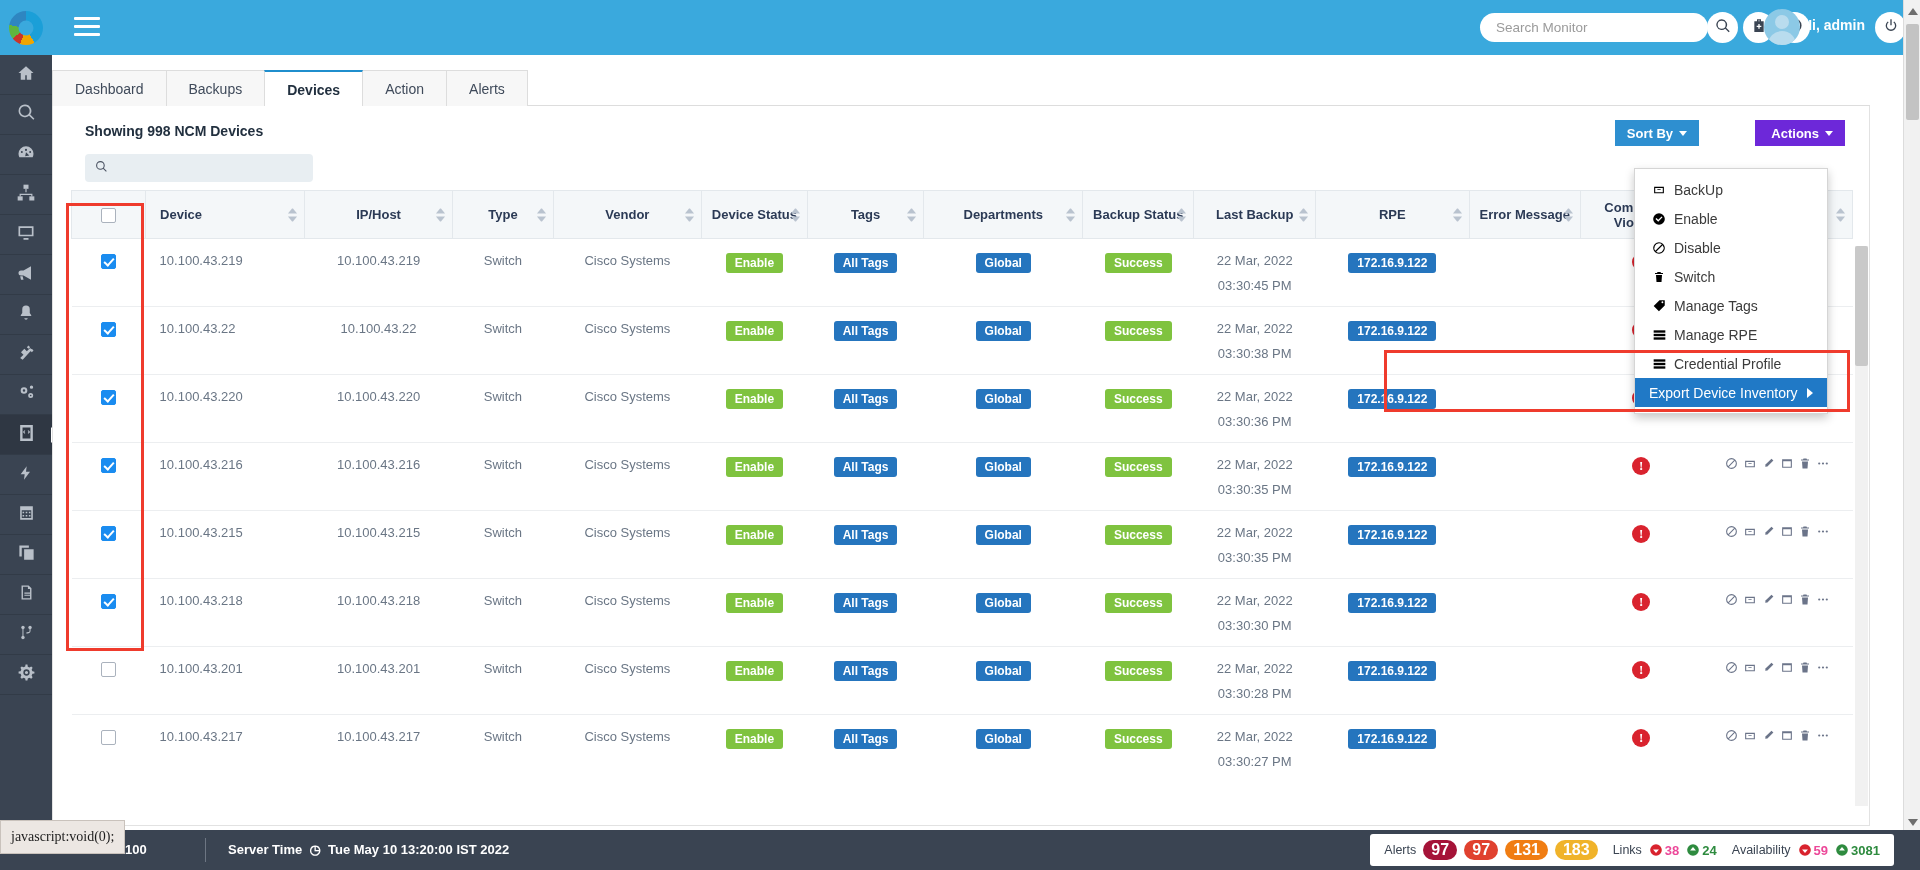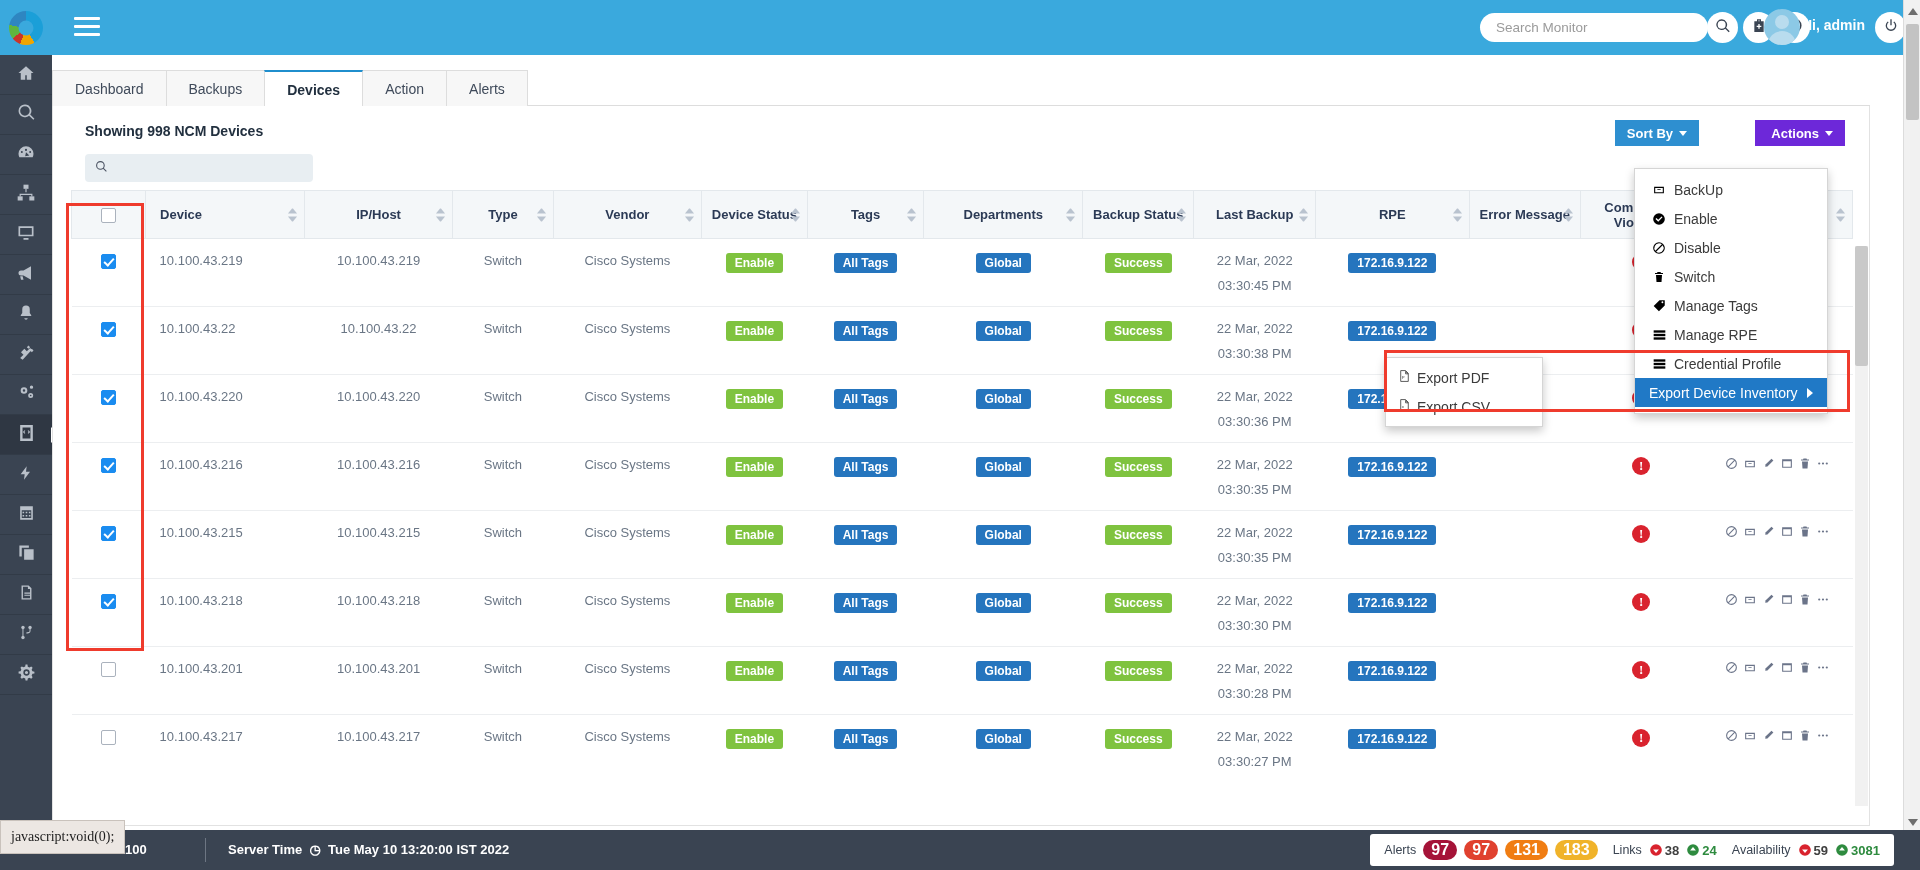--- a/index.html
+++ b/index.html
@@ -165,21 +165,21 @@
   .f-div { position:absolute; left:205px; top:8px; width:1px; height:24px; background:#6d7683; }
   .f-time { position:absolute; left:228px; top:12px; font-size:13px; font-weight:bold; white-space:nowrap; }
   .f-right {
     position:absolute; right:26px; top:4px; height:32px; background:#fff; border-radius:3px;
     display:flex; align-items:center; padding:0 14px; color:#3a4452; font-size:12.5px; gap:7px;
   }
   .pill { display:inline-flex; align-items:center; justify-content:center; min-width:34px; height:20px;
     border-radius:10px; color:#fff; font-size:16px; font-weight:bold; padding:0 8px; }
   .p1 { background:#a51338; } .p2 { background:#e0412f; } .p3 { background:#f07d13; } .p4 { background:#f0b32a; }
   .kv { display:inline-flex; align-items:center; gap:2px; font-weight:bold; font-size:13px; }
-  .dn-ico { color:#404040; } .up-ico { color:#2e8b3f; }
+  .dn-ico { color:#ec4899; } .up-ico { color:#2e8b3f; }
   .f-lbl { color:#3a4452; font-size:12.5px; }
 
   .tooltip {
     position:absolute; left:0; bottom:16px; height:34px; background:#ece7e3; border:1px solid #c9c2bc;
     display:flex; align-items:center; padding:0 10px; font-size:14px; color:#1c1c1c; z-index:70;
     font-family:"Liberation Serif", serif;
   }
 
   
   .vscroll { position:absolute; right:0; top:0; width:17px; height:830px; background:#f1f1f1; border-left:1px solid #dcdcdc; }
@@ -848,36 +848,20 @@
           </svg>
         </span>
         <span>Credential Profile</span>
       </div>
       <div class="dd-item sel">
         <span>Export Device Inventory</span>
         <span class="arrow-r"></span>
       </div>
     </div>
 
-  <div class="submenu" id="submenu">
-      <div class="sub-item">
-        <span class="ico" style="margin-right:6px"><svg width="13" height="14" viewBox="0 0 24 24">
-            <path d="M5 2h9l5 5v15H5zm9 1.5V8h4.5z" fill="none" stroke="#444" stroke-width="1.6"></path>
-            <text x="7" y="18" font-size="8" fill="#444">P</text>
-          </svg></span>
-        <span>Export PDF</span>
-      </div>
-      <div class="sub-item">
-        <span class="ico" style="margin-right:6px"><svg width="13" height="14" viewBox="0 0 24 24">
-            <path d="M5 2h9l5 5v15H5zm9 1.5V8h4.5z" fill="none" stroke="#444" stroke-width="1.6"></path>
-            <text x="7" y="18" font-size="8" fill="#444">x</text>
-          </svg></span>
-        <span>Export CSV</span>
-      </div>
-    </div>
 
   <div class="anno anno-cols"></div>
   <div class="anno anno-menu"></div>
 
   <div class="footer">
     <div class="f-100">100</div>
     <div class="f-div"></div>
     <div class="f-time">
       <span>Server Time</span>
       <span>&nbsp;◷&nbsp;</span>

